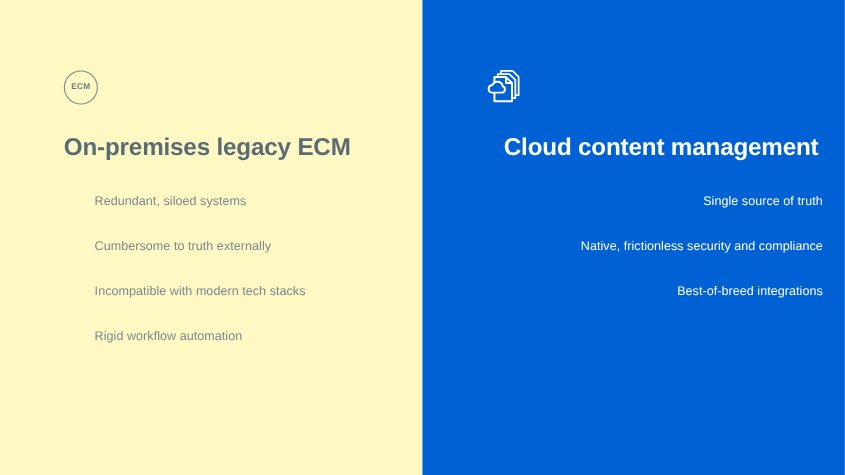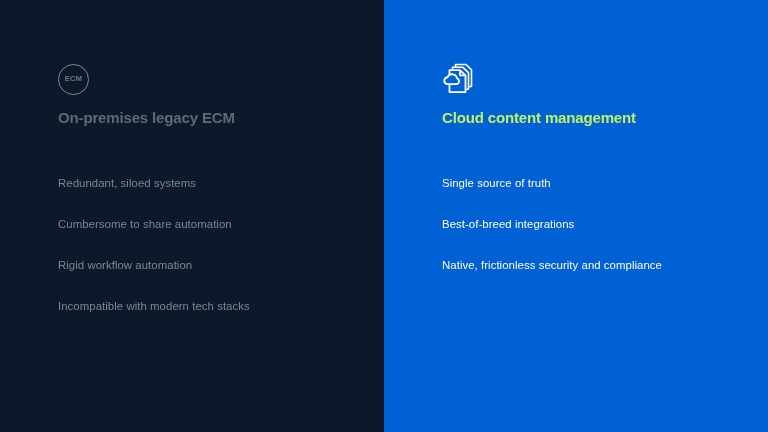--- a/index.html
+++ b/index.html
@@ -23,21 +23,21 @@
   }
 
   .panel {
     width: 50%;
     height: 100%;
     box-sizing: border-box;
     position: relative;
   }
 
   .panel-left {
-    background: #0f172a;
+    background: #fef9c3;
     text-decoration: underline;
   }
 
   .panel-right {
     background: #0061d5;
   }
 
   .panel-inner {
     position: absolute;
     left: 58px;
@@ -76,72 +76,72 @@
 
   .cloud-doc-icon {
     width: 36px;
     height: 34px;
     display: block;
   }
 
   
   .heading {
     position: absolute;
-    top: 109px;
+    top: 121px;
     left: 0;
     margin: 0;
-    font-size: 15px;
+    font-size: 22px;
     font-weight: 700;
     letter-spacing: -0.15px;
     line-height: 1.2;
   }
   .panel-left .heading { color: #5b6b76; }
-  .panel-right .heading { color: #bef264; }
+  .panel-right .heading { color: #ffffff; margin-left: 16px; }
 
   
   .feature-list {
     position: absolute;
     top: 176px;
     left: 0;
     right: 0;
     margin: 0;
     padding: 0;
     list-style: none;
   }
   .feature-list li {
     height: 41px;
     font-size: 11.4px;
     line-height: 15px;
     letter-spacing: 0.05px;
     white-space: nowrap;
   }
-  .panel-left .feature-list li { color: #7a8893; }
-  .panel-right .feature-list li { color: #ffffff; }
+  .panel-left .feature-list li { color: #7a8893; margin-left: 28px; }
+  .panel-right .feature-list li { color: #ffffff; text-align: right; }
 </style>
 </head>
 <body>
 
 <div class="slide">
 
   <section class="panel panel-left">
     <div class="panel-inner">
 
       <div class="icon-wrap">
         <div class="ecm-badge">
           <span>ECM</span>
         </div>
       </div>
 
       <h2 class="heading">On-premises legacy ECM</h2>
 
       <ul class="feature-list">
         <li>Redundant, siloed systems</li>
-        <li>Cumbersome to share automation</li>
+        <li>Cumbersome to truth externally</li>
+        <li>Incompatible with modern tech stacks</li>
         <li>Rigid workflow automation</li>
-        <li>Incompatible with modern tech stacks</li>
       </ul>
 
     </div>
   </section>
 
   <section class="panel panel-right">
     <div class="panel-inner">
 
       <div class="icon-wrap">
         <svg class="cloud-doc-icon" viewBox="0 0 36 34" fill="none">
@@ -155,20 +155,20 @@
           <path d="M18 8.1 V13.4 H23.5" stroke="#ffffff" stroke-width="1.8" stroke-linejoin="round" fill="none"></path>
 
           <path d="M5.2 22.2 a3.5 3.5 0 0 1 0.35 -6.95 a5 5 0 0 1 9.5 1.2 a3 3 0 0 1 -0.35 5.75 Z" stroke="#ffffff" stroke-width="1.8" stroke-linejoin="round" fill="#0061d5"></path>
         </svg>
       </div>
 
       <h2 class="heading">Cloud content management</h2>
 
       <ul class="feature-list">
         <li>Single source of truth</li>
+        <li>Native, frictionless security and compliance</li>
         <li>Best-of-breed integrations</li>
-        <li>Native, frictionless security and compliance</li>
       </ul>
 
     </div>
   </section>
 
 </div>
 
 </body></html>

